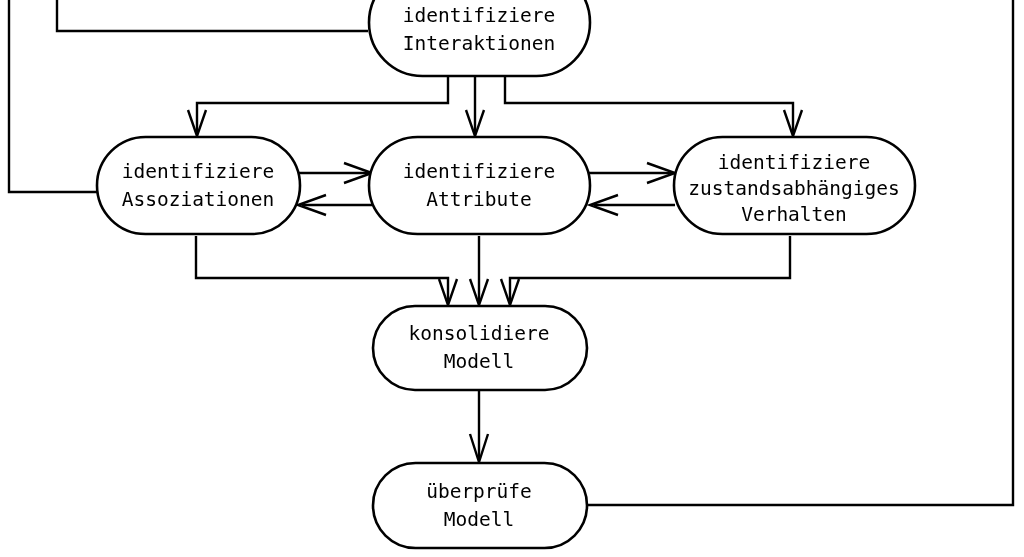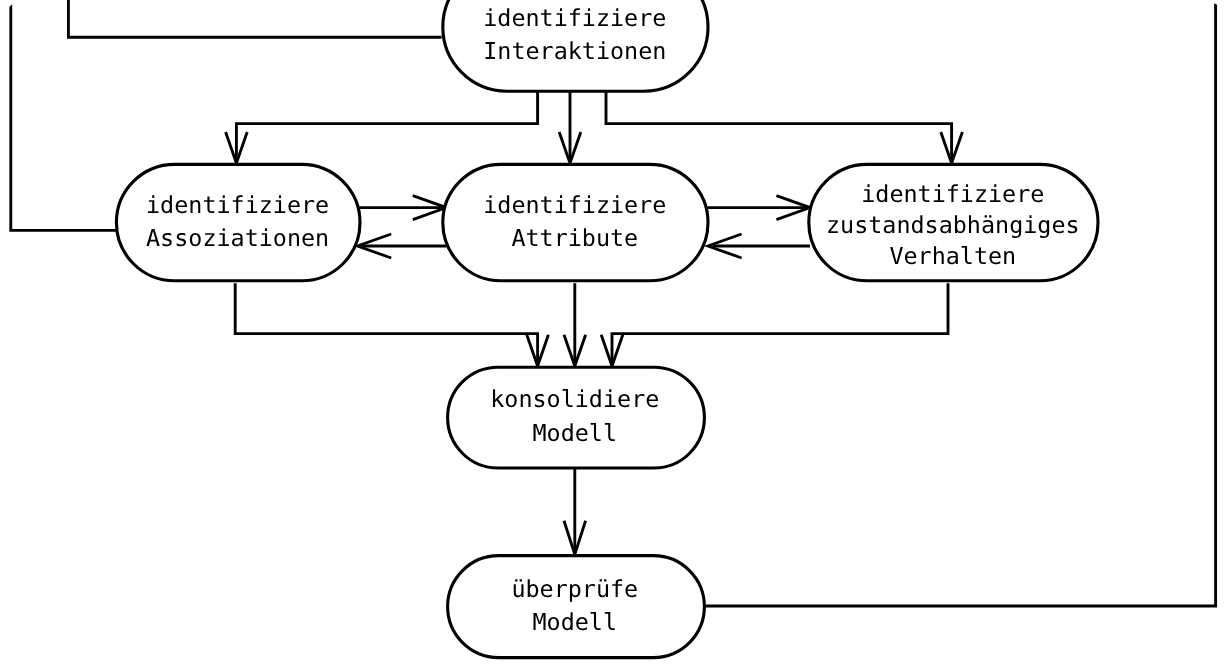--- a/index.html
+++ b/index.html
@@ -9,21 +9,20 @@
   }
   body {
     font-family: "DejaVu Sans Mono", "Liberation Mono", monospace;
   }
   #diagram-root {
     position: relative;
     width: 1024px;
     height: 557px;
     background: #ffffff;
     overflow: hidden;
-    border-radius: 23px;
   }
   svg#flow {
     display: block;
     width: 1024px;
     height: 557px;
   }
   .node-shape {
     fill: #ffffff;
     stroke: #000000;
     stroke-width: 2.6;

